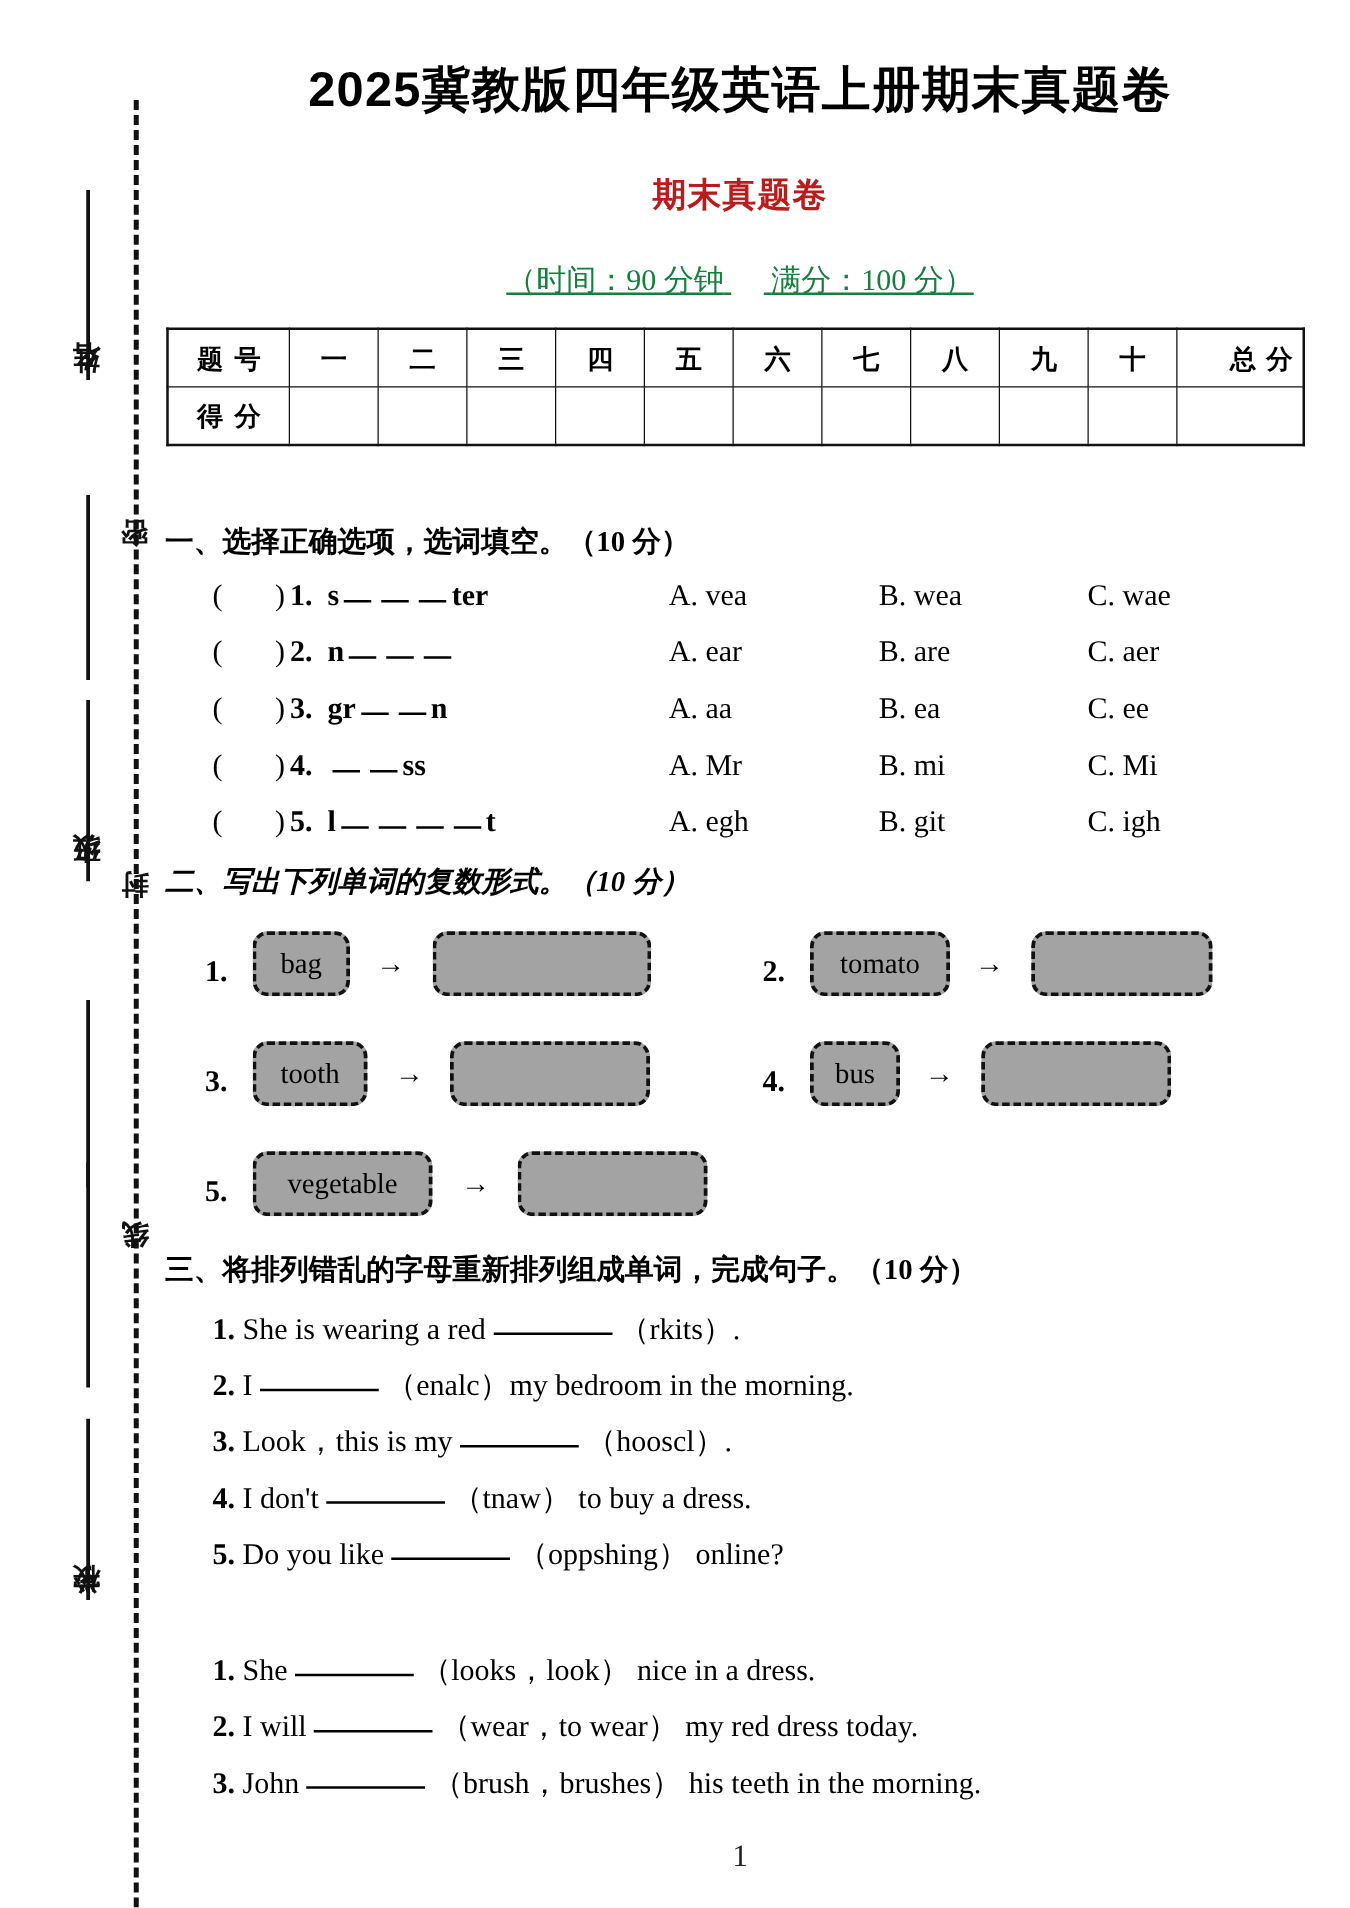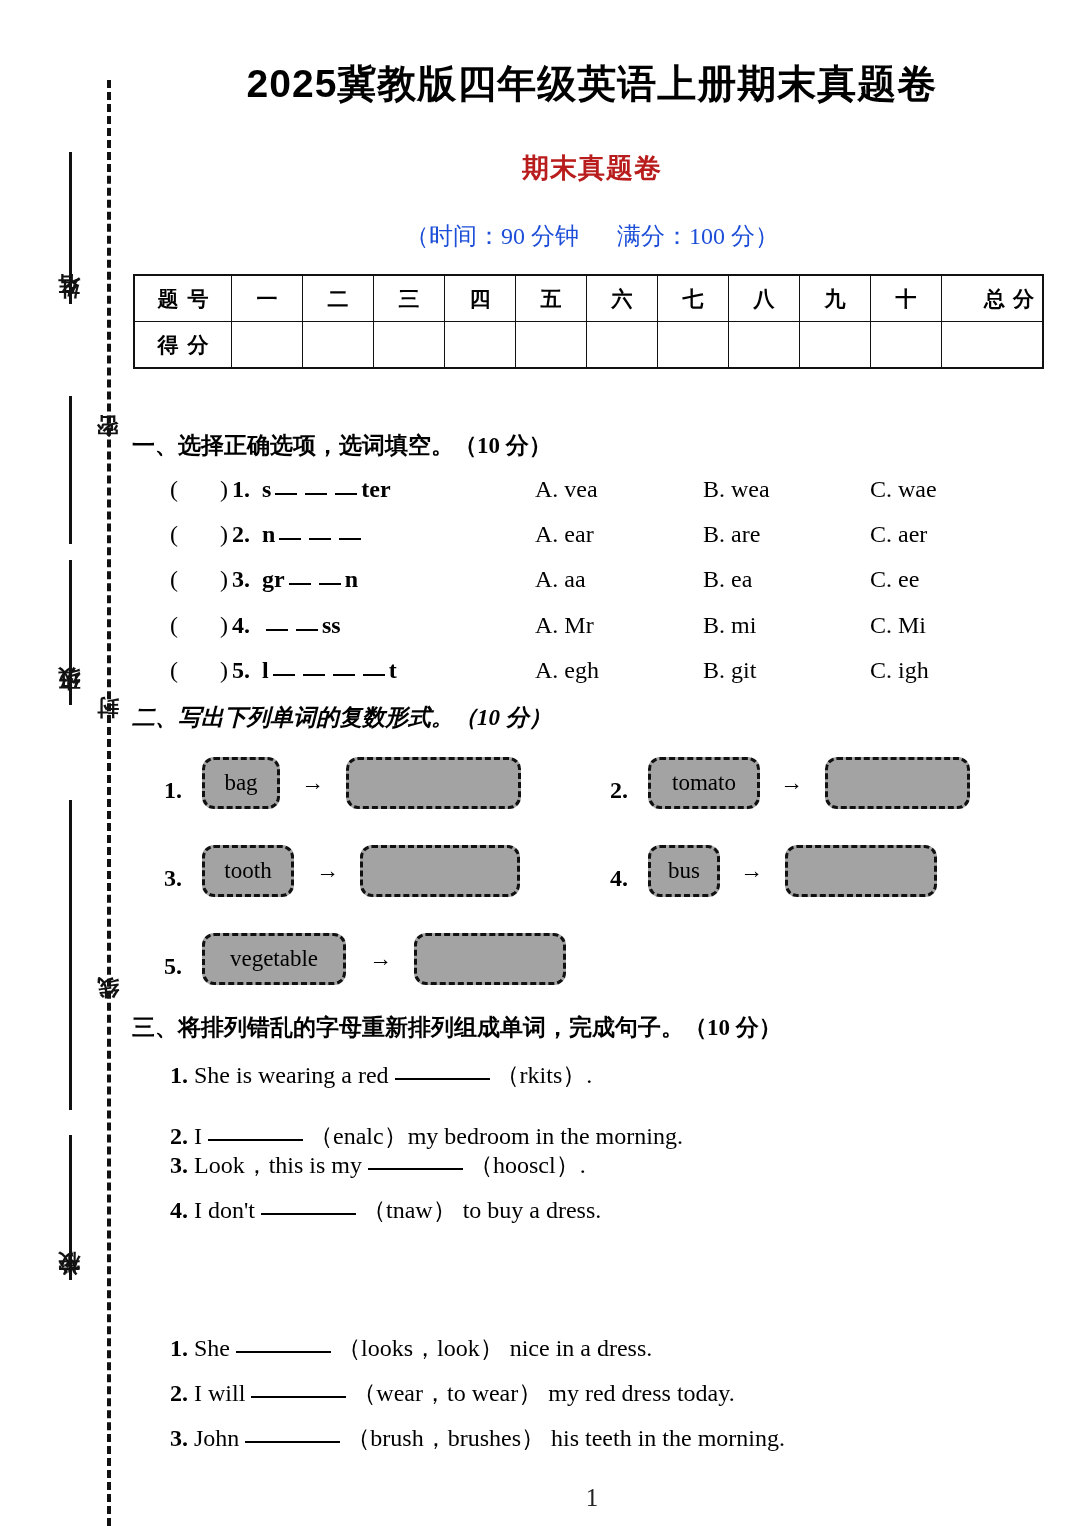--- a/index.html
+++ b/index.html
@@ -56,21 +56,21 @@
     line-height: 1;
     white-space: nowrap;
   }
   .seal-inner { left: 97px; }
   .seal-outer { left: 58px; }
 
   
   #sheet {
     position: absolute;
     left: 132px;
-    top: 12px;
+    top: 0;
     width: 948px;
     height: 1402px;
   }
 
   
   .main-title {
     position: absolute;
     left: 0; top: 45px;
     width: 920px;
     text-align: center;
@@ -90,21 +90,22 @@
     font-size: 27px;
     letter-spacing: 1px;
     color: #b91c1c;
   }
   .meta-line {
     position: absolute;
     left: 0; top: 208px;
     width: 920px;
     text-align: center;
     font-size: 24px;
-    color: #1d4ed8;
+    color: #15803d;
+    text-decoration: underline;
   }
   .meta-line .gap { display: inline-block; width: 26px; }
 
   
   #score-table {
     position: absolute;
     left: 1px; top: 262px;
     border-collapse: collapse;
     border: 2.5px solid #111;
     table-layout: fixed;
@@ -371,29 +372,32 @@
     <div class="dbox" style="left:250px; width:152px;"></div>
   </div>
 
   <div class="sec-head" style="top:1000px;">
     <span>三、将排列错乱的字母重新排列组成单词，完成句子。</span><span class="pts">（10 分）</span>
   </div>
 
   <div class="s-row" style="top:1047px;">
     <span class="sn">1.</span><span>She is wearing a red</span><span class="blank"></span><span>（rkits）.</span>
   </div>
-  <div class="s-row" style="top:1092px;margin-top:16px;">
+  <div class="s-row" style="top:1092px;">
     <span class="sn">2.</span><span>I</span><span class="blank"></span><span>（enalc）my bedroom in the morning.</span>
   </div>
   <div class="s-row" style="top:1137px;">
     <span class="sn">3.</span><span>Look，this is my</span><span class="blank"></span><span>（hooscl）.</span>
   </div>
   <div class="s-row" style="top:1182px;">
     <span class="sn">4.</span><span>I don't</span><span class="blank"></span><span>（tnaw） to buy a dress.</span>
   </div>
+  <div class="s-row" style="top:1227px;">
+    <span class="sn">5.</span><span>Do you like</span><span class="blank"></span><span>（oppshing） online?</span>
+  </div>
 
 
   <div class="s-row" style="top:1320px;">
     <span class="sn">1.</span><span>She</span><span class="blank"></span><span>（looks，look） nice in a dress.</span>
   </div>
   <div class="s-row" style="top:1365px;">
     <span class="sn">2.</span><span>I will</span><span class="blank"></span><span>（wear，to wear） my red dress today.</span>
   </div>
   <div class="s-row" style="top:1410px;">
     <span class="sn">3.</span><span>John</span><span class="blank"></span><span>（brush，brushes） his teeth in the morning.</span>

